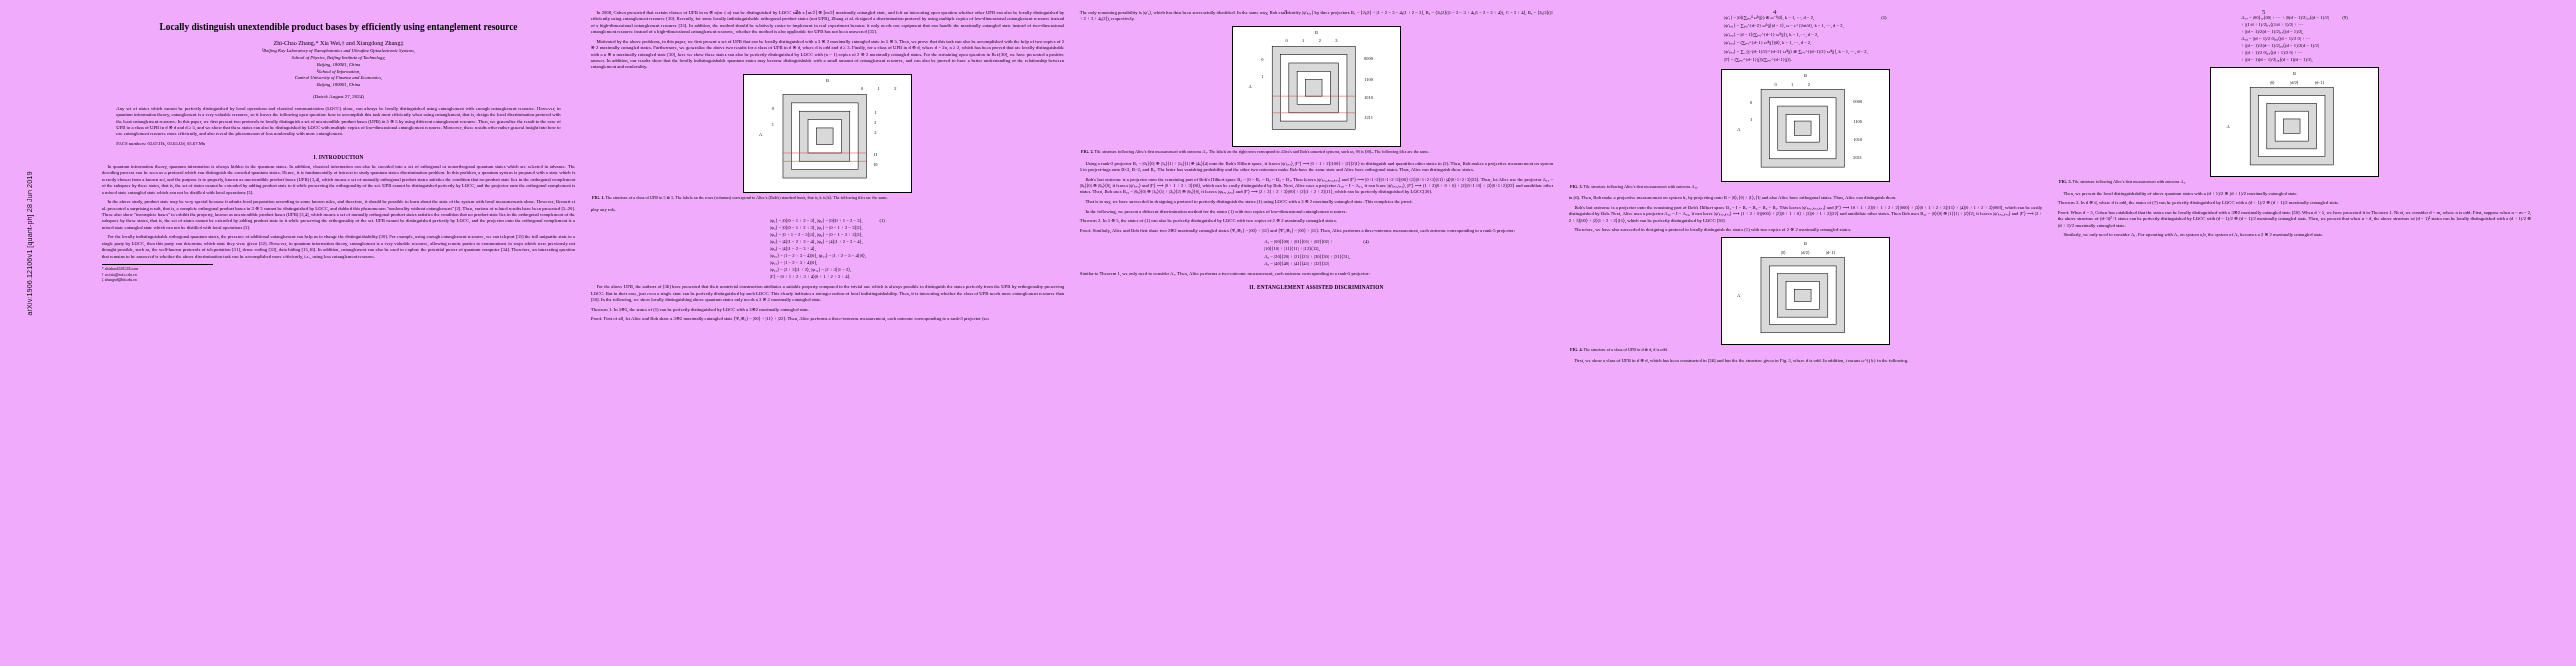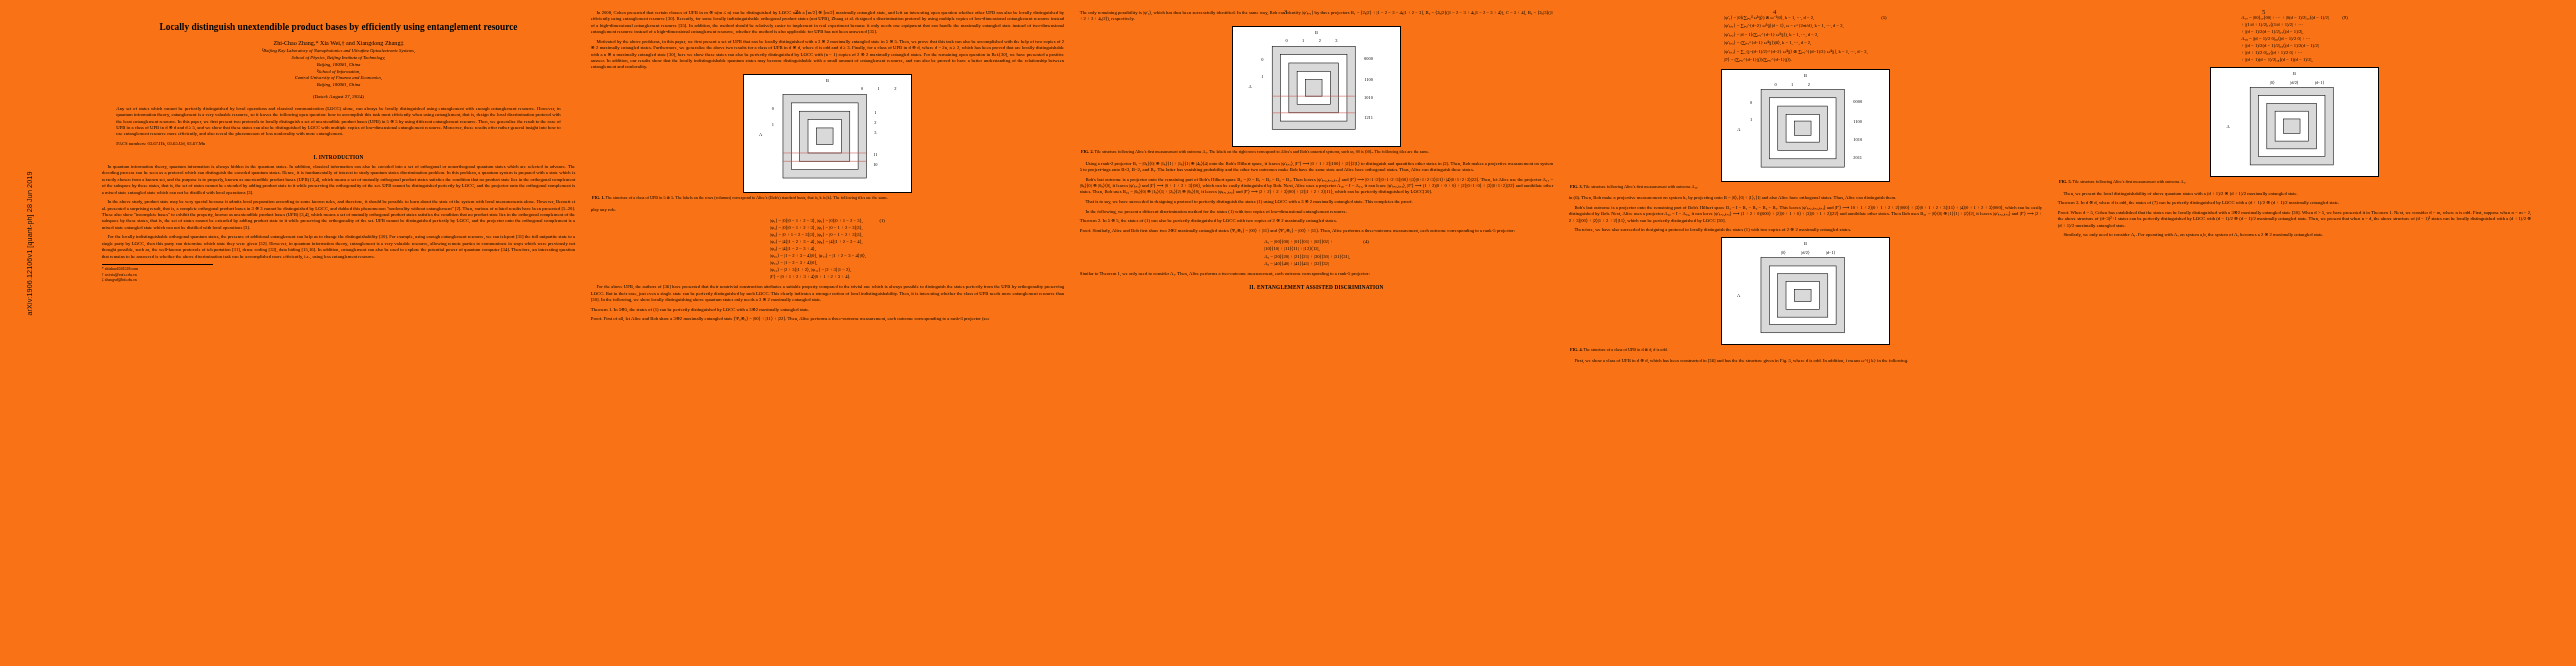--- a/index.html
+++ b/index.html
@@ -1,17 +1,17 @@
 <!DOCTYPE html>
 <html style="font-size:9px"><head>
 <meta charset="utf-8">
 <style>
   html,body{margin:0;padding:0;background:#f3f3f3;}
   body{font-family:"Liberation Serif", serif;}
-  .page{position:relative;width:2576px;height:667px;background:#f97316;overflow:hidden;}
+  .page{position:relative;width:2576px;height:667px;background:#f0abfc;overflow:hidden;}
   .arxiv-stamp{
     position:absolute;left:-43px;top:239px;width:145px;
     transform:rotate(-90deg);transform-origin:center center;
     font-family:"Liberation Sans", sans-serif;font-size:7.2px;color:#111;
     text-align:center;letter-spacing:0.1px;white-space:nowrap;
   }
   .cols{position:absolute;top:0;left:94px;display:flex;}
   .col{width:489px;padding:10px 7.8px 0 7.8px;box-sizing:border-box;}
   .pnum{position:absolute;top:7.8px;font-family:"Liberation Serif",serif;font-size:6.7px;color:#111;}
   h1.title{font-size:9.4px;line-height:1.25;text-align:center;margin:12.2px 0 5.6px 0;font-weight:bold;}

